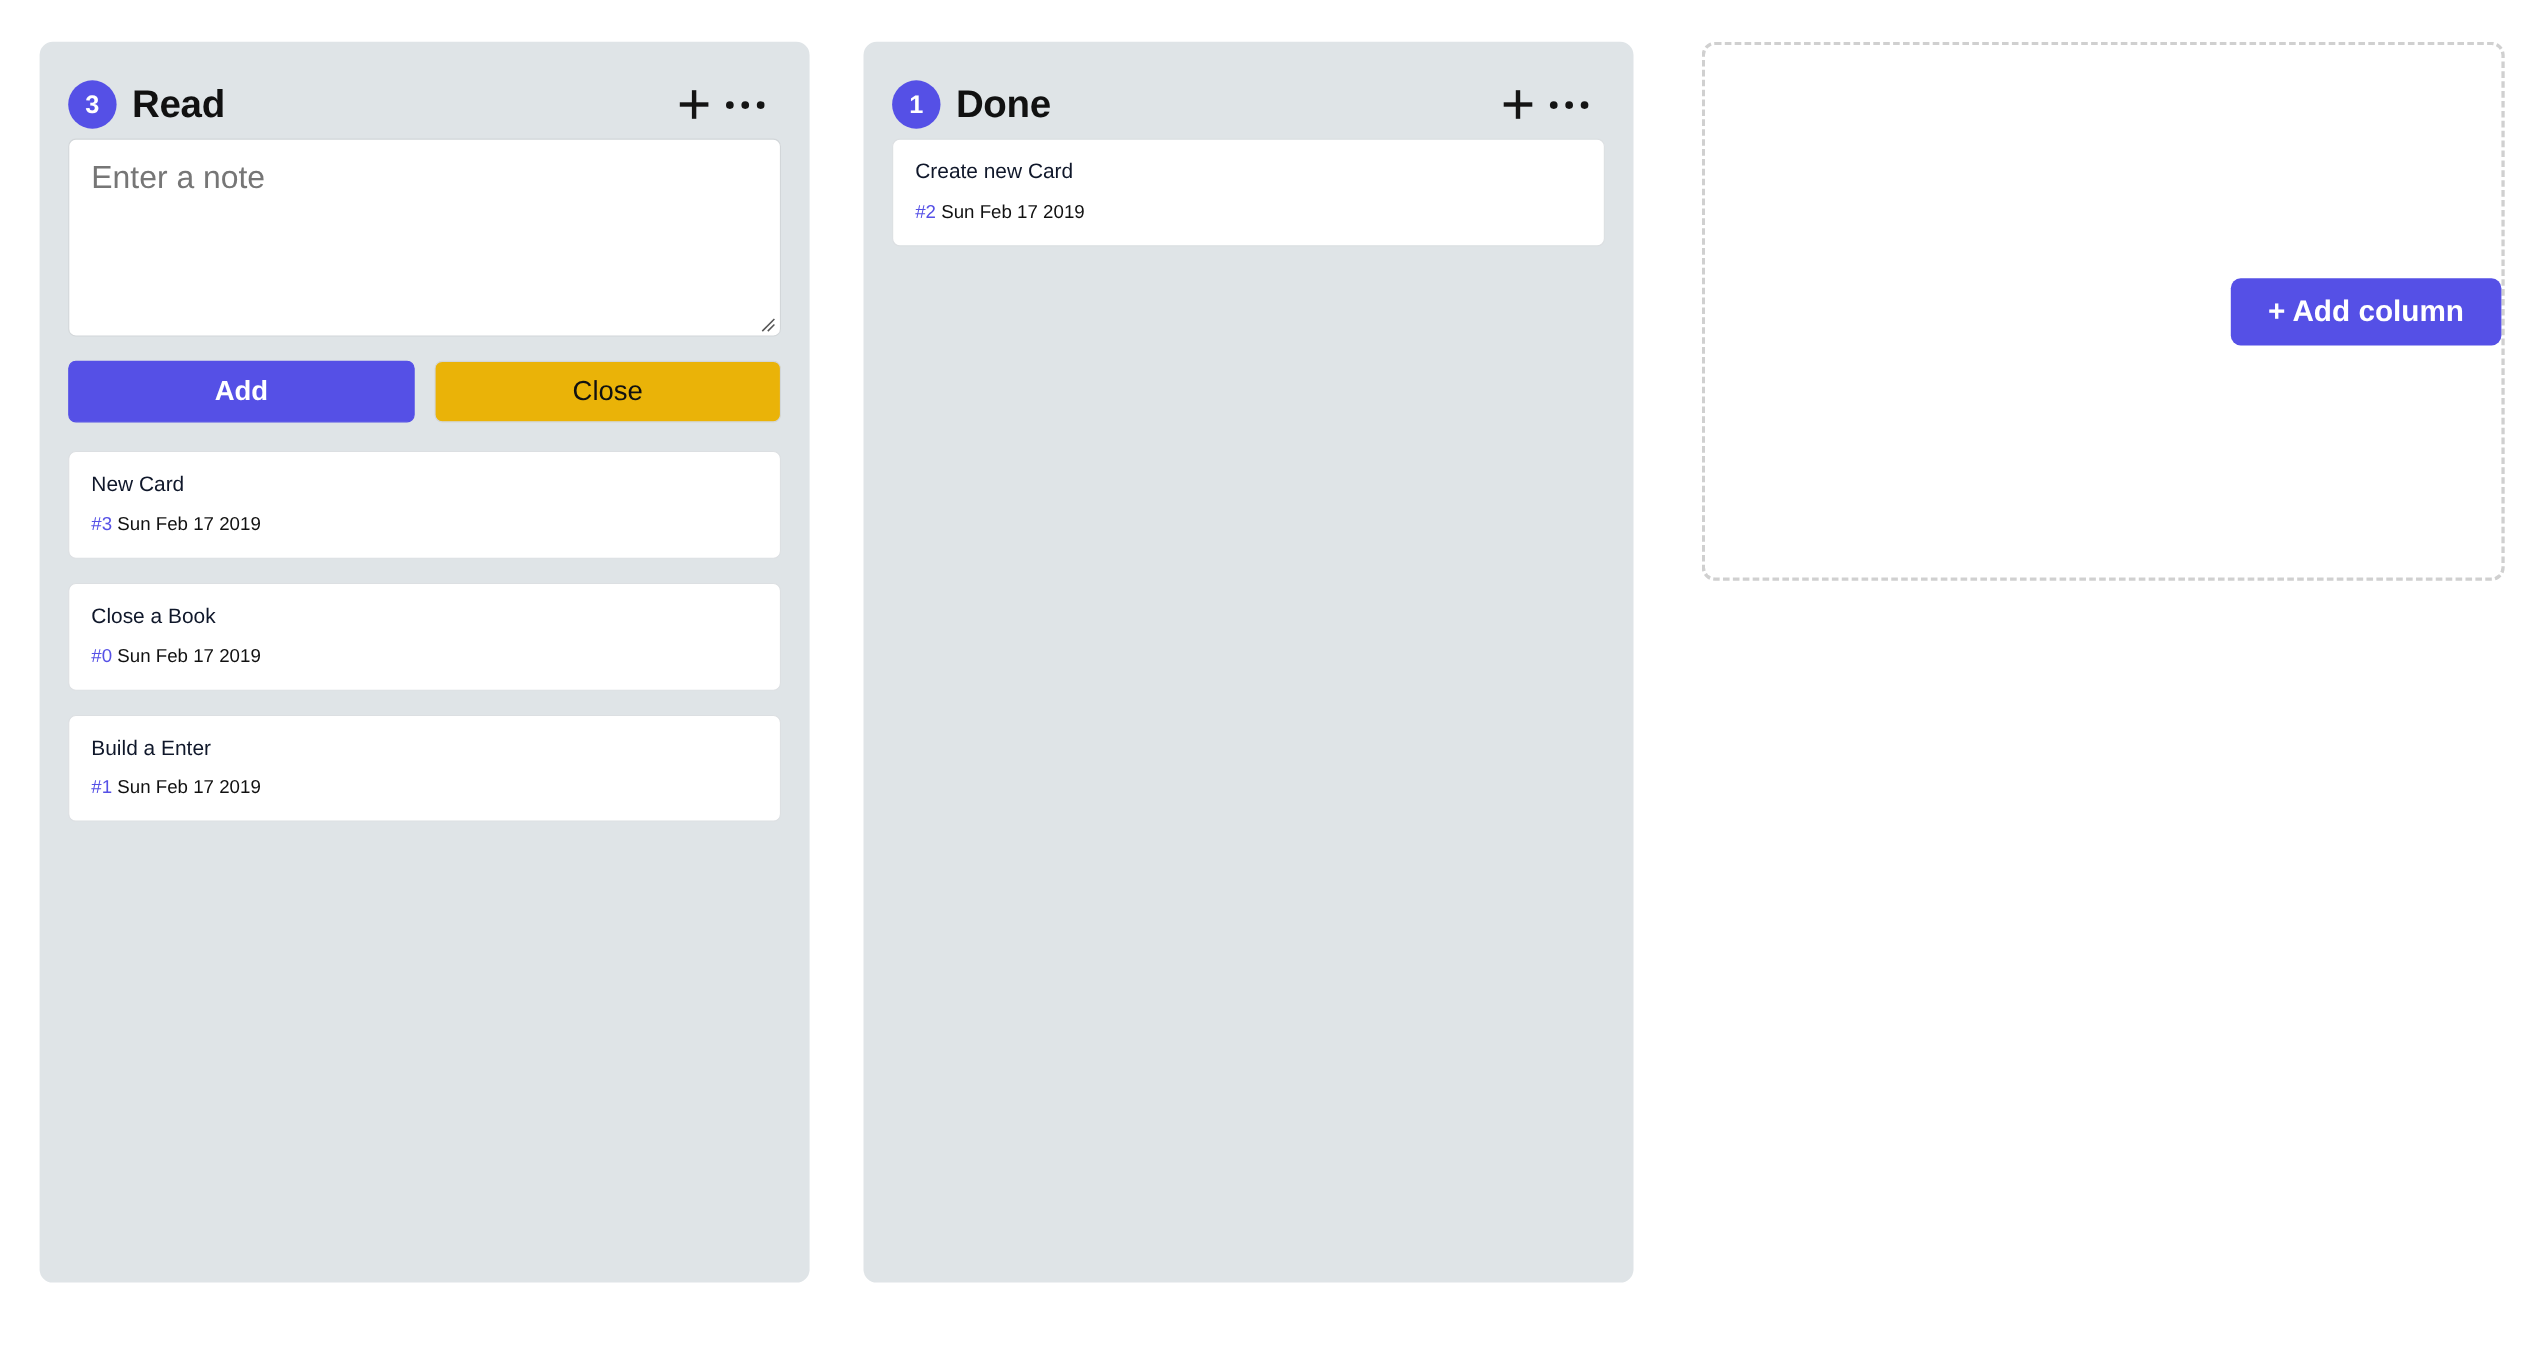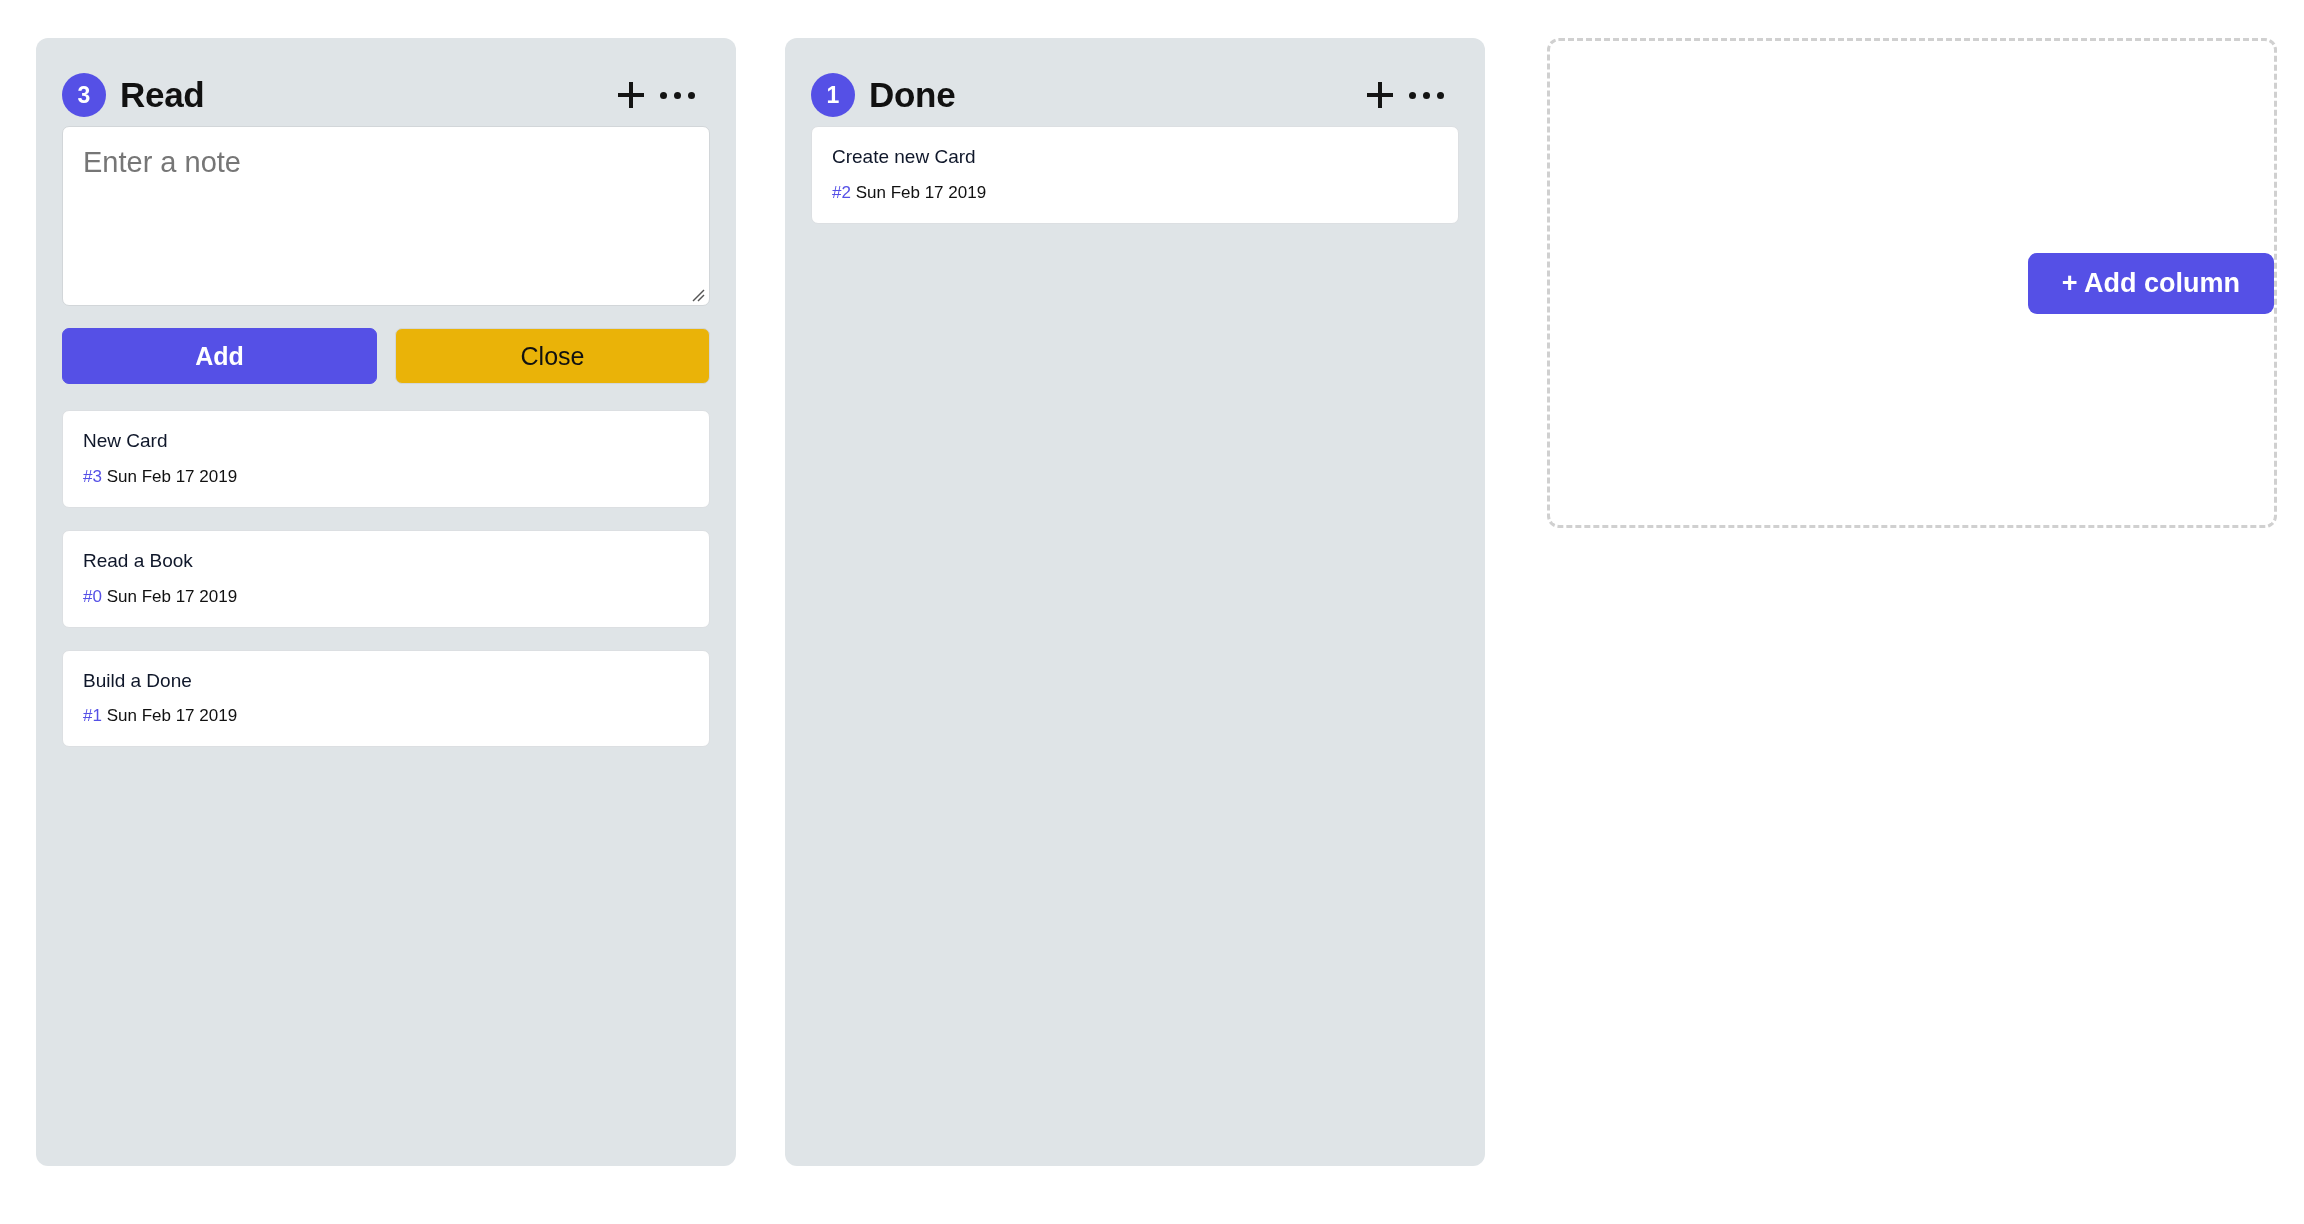--- a/index.html
+++ b/index.html
@@ -264,29 +264,29 @@
 
         <article class="card">
           <div class="card-title">New Card</div>
           <div class="card-meta">
             <span class="card-id">#3</span>
             <span>Sun Feb 17 2019</span>
           </div>
         </article>
 
         <article class="card">
-          <div class="card-title">Read a Book</div>
+          <div class="card-title">Close a Book</div>
           <div class="card-meta">
             <span class="card-id">#0</span>
             <span>Sun Feb 17 2019</span>
           </div>
         </article>
 
         <article class="card">
-          <div class="card-title">Build a Done</div>
+          <div class="card-title">Build a Enter</div>
           <div class="card-meta">
             <span class="card-id">#1</span>
             <span>Sun Feb 17 2019</span>
           </div>
         </article>
 
       </div>
     </div>
   </section>
 

